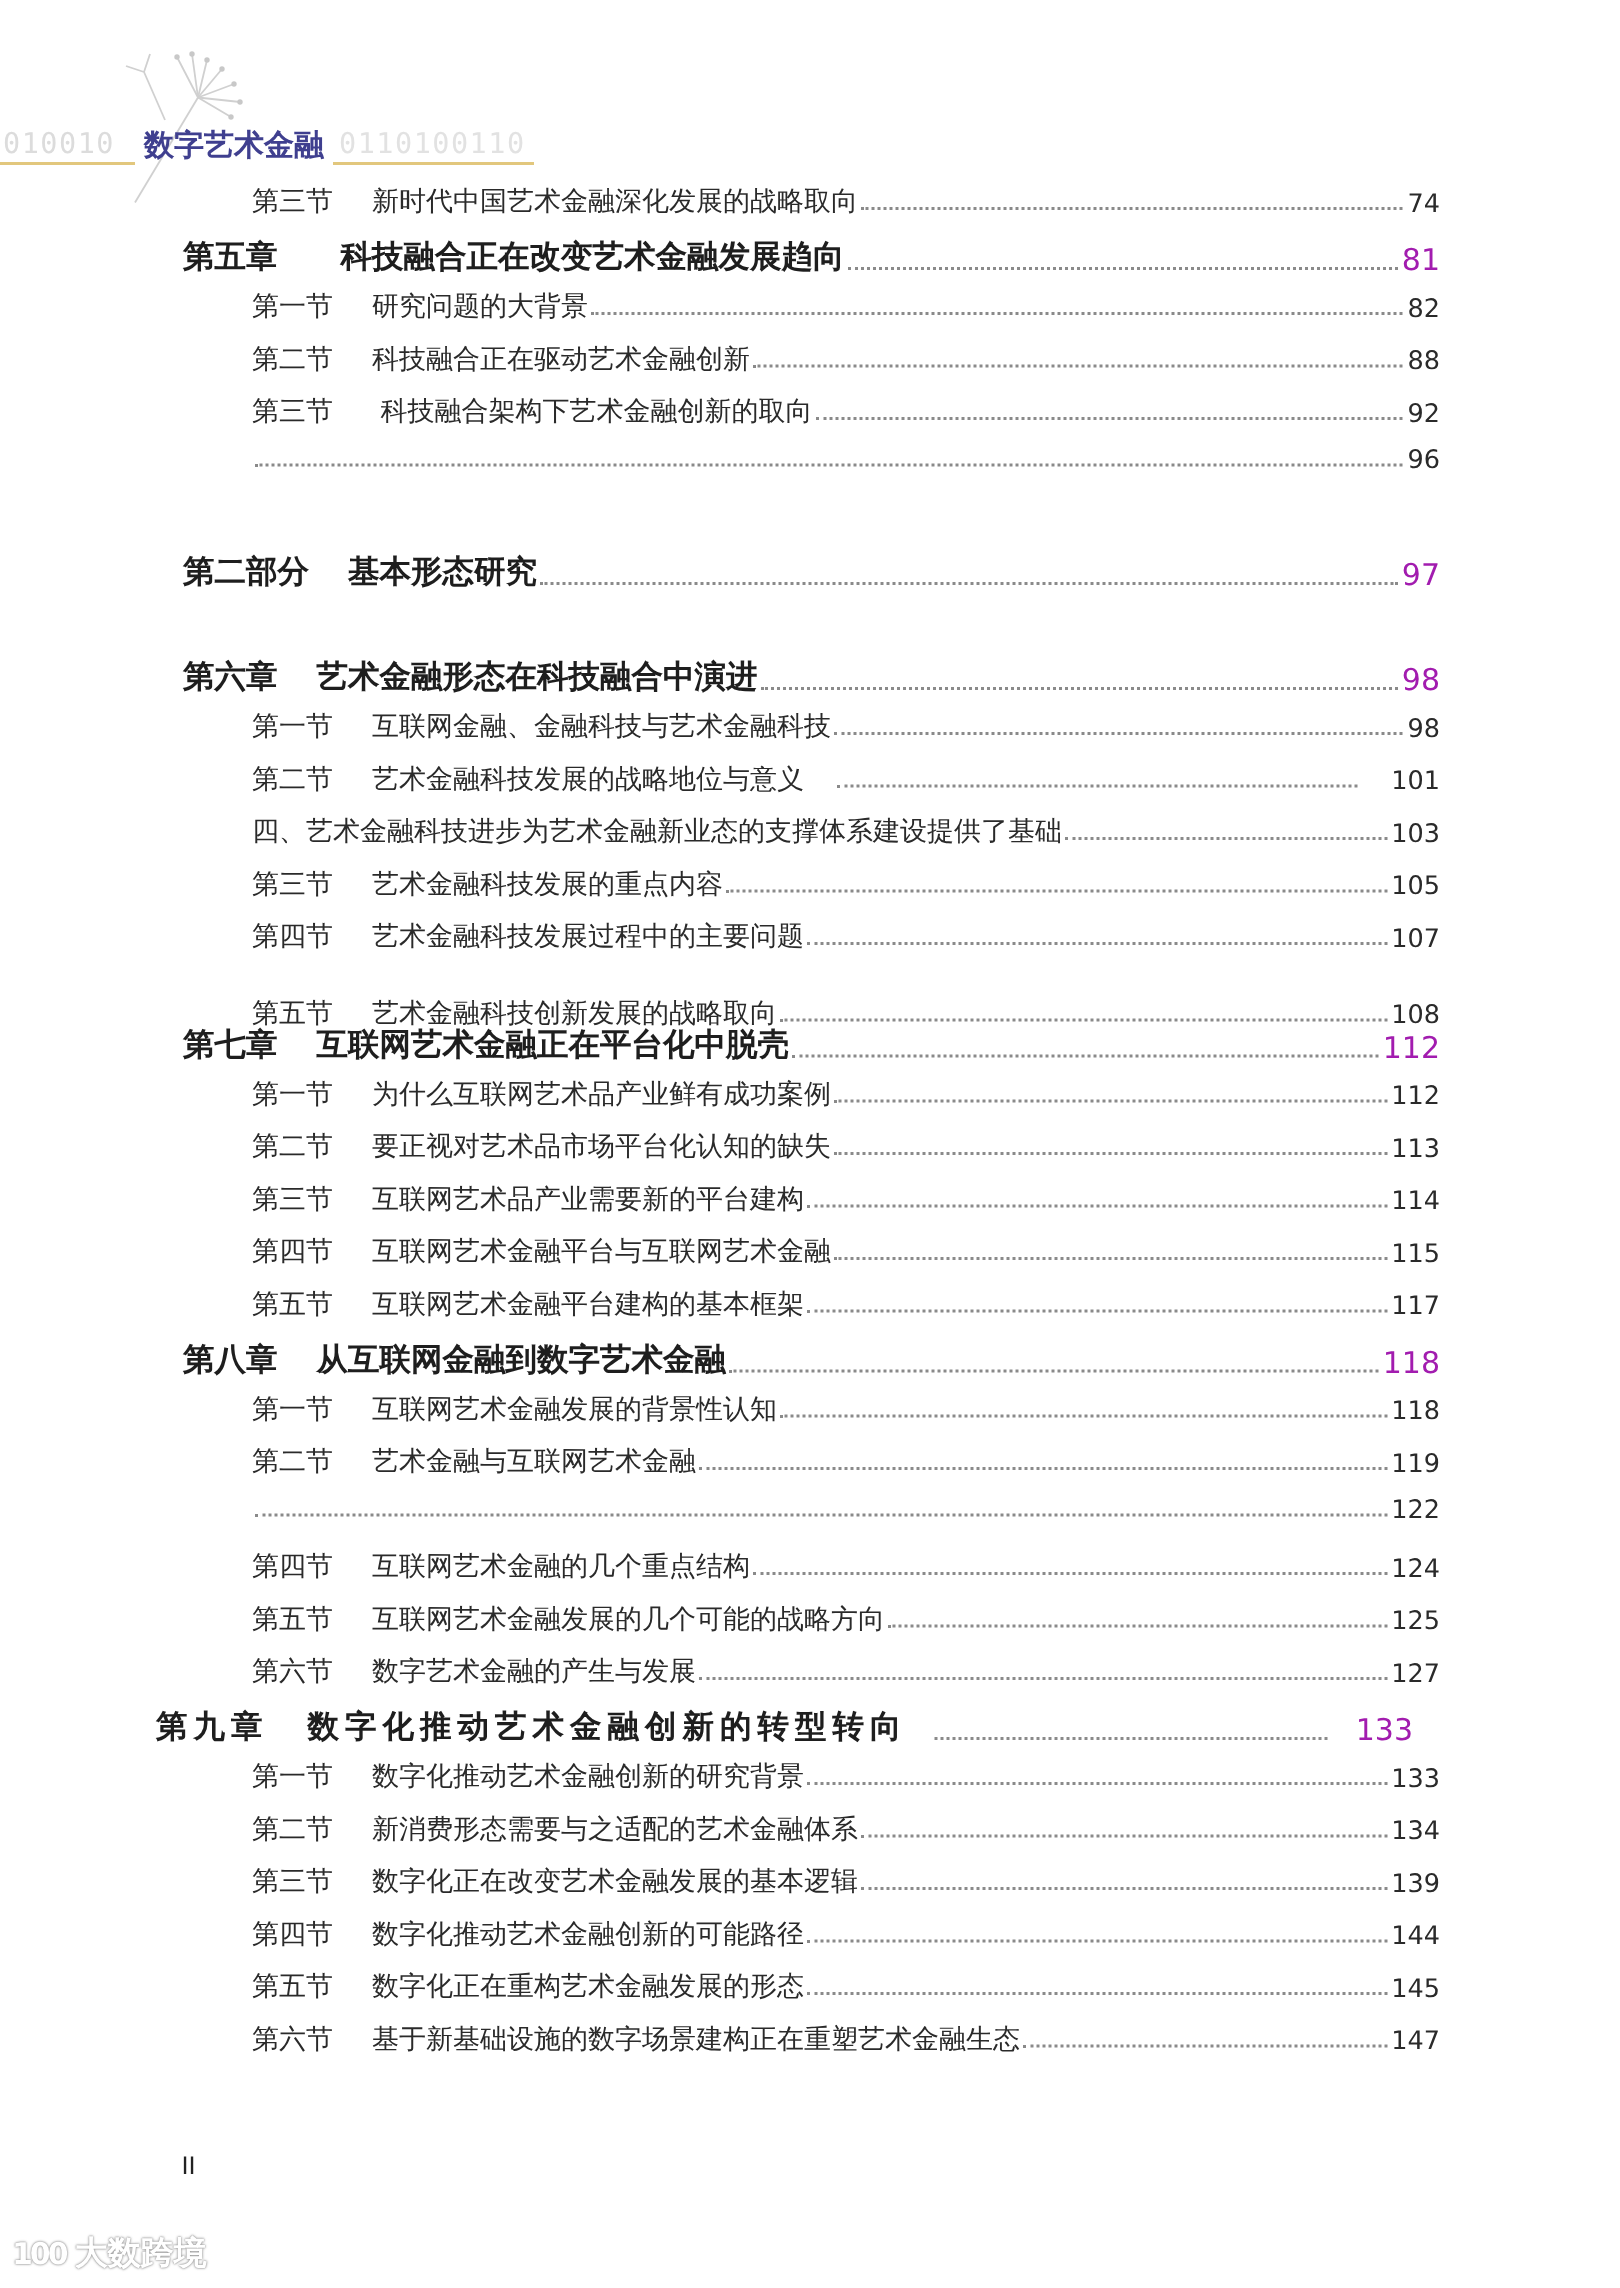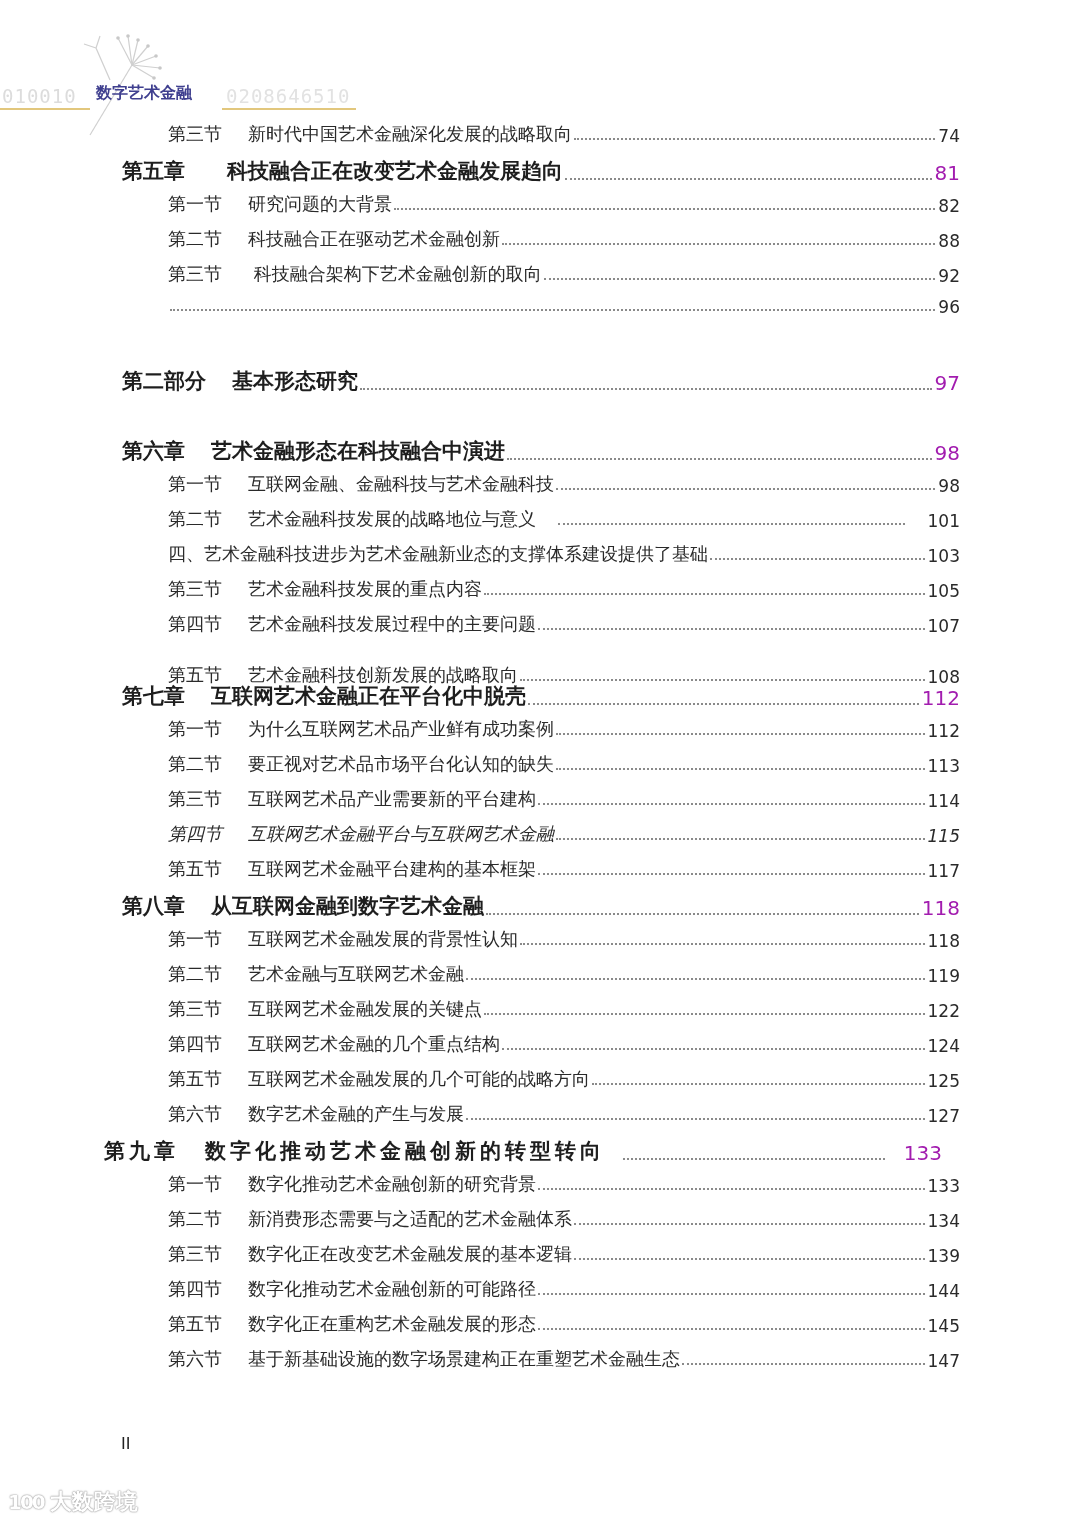--- a/index.html
+++ b/index.html
@@ -5,21 +5,21 @@
   html, body { margin:0; padding:0; background:#ffffff; }
   body { width:1080px; height:1525px; position:relative; overflow:hidden;
          font-family:"DejaVu Serif","Liberation Serif",serif; color:#2a2a2a; }
   .header { position:absolute; left:0; top:30px; width:450px; height:90px; }
   .dandelion { position:absolute; left:70px; top:0; }
   .bin-left { position:absolute; left:2px; top:55px; font-family:"DejaVu Sans Mono","Liberation Mono",monospace;
               font-size:19px; color:#dcdcdc; letter-spacing:1px; }
   .bin-right { position:absolute; left:226px; top:55px; font-family:"DejaVu Sans Mono","Liberation Mono",monospace;
               font-size:19px; color:#e2e2e2; letter-spacing:1px; }
   .brand { position:absolute; left:96px; top:53px; font-family:"DejaVu Sans","Liberation Sans",sans-serif;
-           font-weight:bold; font-size:16px; color:#3f3f8f; letter-spacing:0px; }
+           font-weight:bold; font-size:20px; color:#3f3f8f; letter-spacing:0px; }
   .rule-left { position:absolute; left:0; top:78px; width:90px; height:2px; background:#e2c77d; }
   .rule-right { position:absolute; left:222px; top:78px; width:134px; height:2px; background:#e2c77d; }
 
   .toc { position:absolute; left:0; top:0; width:1080px; }
   .row { position:absolute; left:0; width:1080px; display:flex; align-items:flex-end; }
   .row .text { white-space:nowrap; }
   .row .dots { flex:1; border-bottom:2px dotted #8a8a8a; margin:0 3px 6px 2px; height:0; }
   .row .page { font-family:"DejaVu Sans","Liberation Sans",sans-serif; white-space:nowrap; text-align:right; }
 
   .row.section { font-size:18px; }
@@ -61,21 +61,21 @@
         <circle cx="68" cy="10" r="1.8"></circle>
       <circle cx="78" cy="16" r="1.8"></circle>
         <circle cx="86" cy="26" r="1.8"></circle>
         <circle cx="90" cy="38" r="1.8"></circle>
       <circle cx="84" cy="48" r="1.8"></circle>
     </g>
   </svg>
   <span class="bin-left">010010</span>
   <div class="rule-left"></div>
   <span class="brand">数字艺术金融</span>
-  <span class="bin-right">0208646510</span>
+  <span class="bin-right">0110100110</span>
   <div class="rule-right"></div>
 </div>
 
 <div class="toc" id="toc">
     <div class="row section" style="top: 122px; left: 168px; width: 792px;">
       <span class="text"><span class="label">第三节</span><span>新时代中国艺术金融深化发展的战略取向</span></span>
       <span class="dots"></span>
       <span class="page">74</span>
     </div>
     <div class="row chapter" style="top: 157px; left: 122px; width: 838px;">
@@ -155,21 +155,21 @@
     <div class="row section" style="top: 752px; left: 168px; width: 792px;">
       <span class="text"><span class="label">第二节</span><span>要正视对艺术品市场平台化认知的缺失</span></span>
       <span class="dots"></span>
       <span class="page">113</span>
     </div>
     <div class="row section" style="top: 787px; left: 168px; width: 792px;">
       <span class="text"><span class="label">第三节</span><span>互联网艺术品产业需要新的平台建构</span></span>
       <span class="dots"></span>
       <span class="page">114</span>
     </div>
-    <div class="row section" style="top: 822px; left: 168px; width: 792px; font-style: italic;">
+    <div class="row section" style="top: 822px; left: 168px; width: 792px;">
       <span class="text"><span class="label">第四节</span><span>互联网艺术金融平台与互联网艺术金融</span></span>
       <span class="dots"></span>
       <span class="page">115</span>
     </div>
     <div class="row section" style="top: 857px; left: 168px; width: 792px;">
       <span class="text"><span class="label">第五节</span><span>互联网艺术金融平台建构的基本框架</span></span>
       <span class="dots"></span>
       <span class="page">117</span>
     </div>
     <div class="row chapter" style="top: 892px; left: 122px; width: 838px;">
@@ -181,21 +181,20 @@
       <span class="text"><span class="label">第一节</span><span>互联网艺术金融发展的背景性认知</span></span>
       <span class="dots"></span>
       <span class="page">118</span>
     </div>
     <div class="row section" style="top: 962px; left: 168px; width: 792px;">
       <span class="text"><span class="label">第二节</span><span>艺术金融与互联网艺术金融</span></span>
       <span class="dots"></span>
       <span class="page">119</span>
     </div>
     <div class="row section" style="top: 997px; left: 168px; width: 792px;">
-      <span class="text"><span class="label">第三节</span><span>互联网艺术金融发展的关键点</span></span>
       <span class="dots"></span>
       <span class="page">122</span>
     </div>
     <div class="row section" style="top: 1032px; left: 168px; width: 792px;">
       <span class="text"><span class="label">第四节</span><span>互联网艺术金融的几个重点结构</span></span>
       <span class="dots"></span>
       <span class="page">124</span>
     </div>
     <div class="row section" style="top: 1067px; left: 168px; width: 792px;">
       <span class="text"><span class="label">第五节</span><span>互联网艺术金融发展的几个可能的战略方向</span></span>

